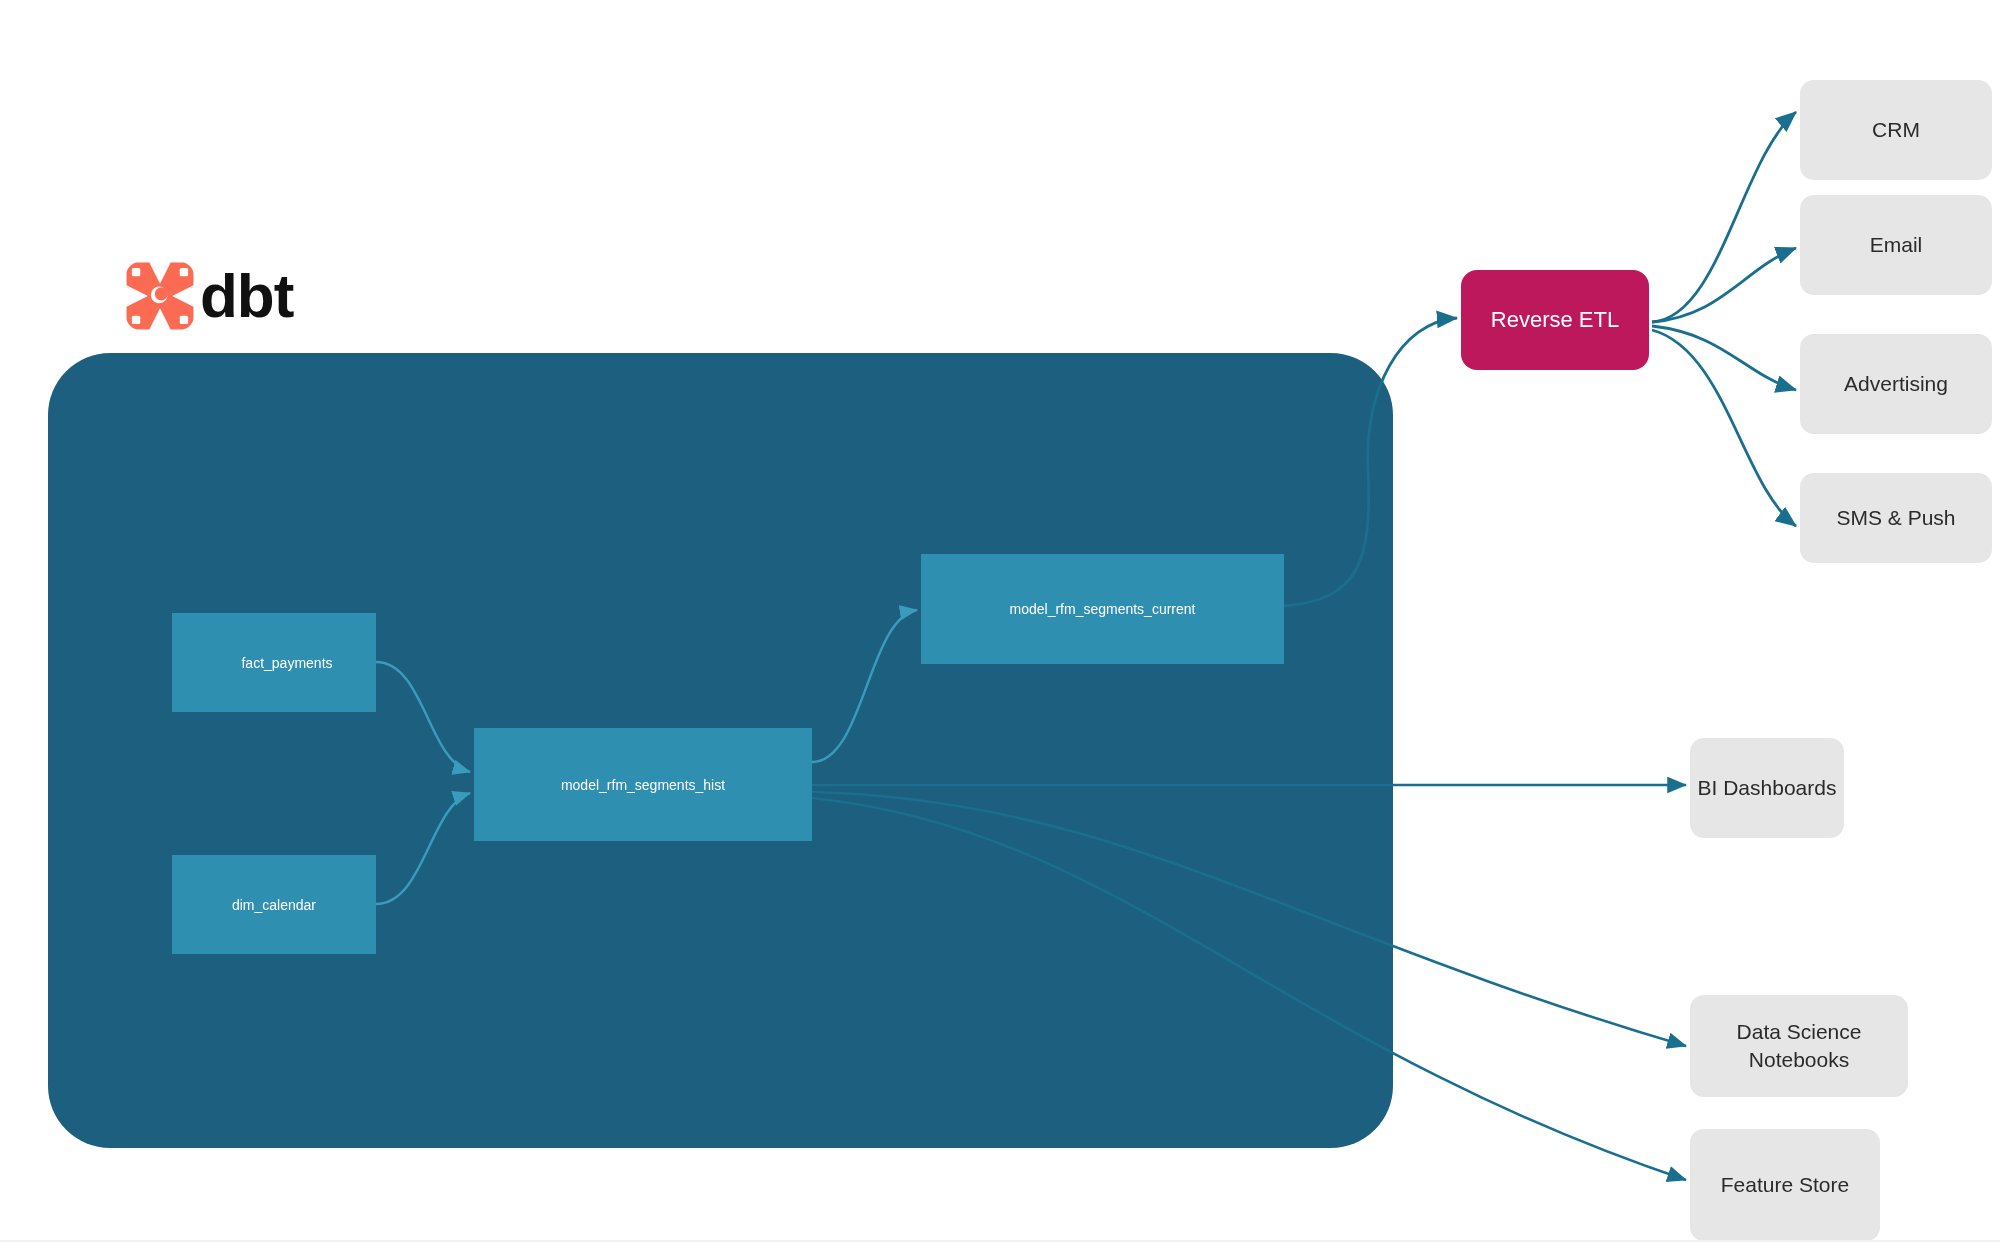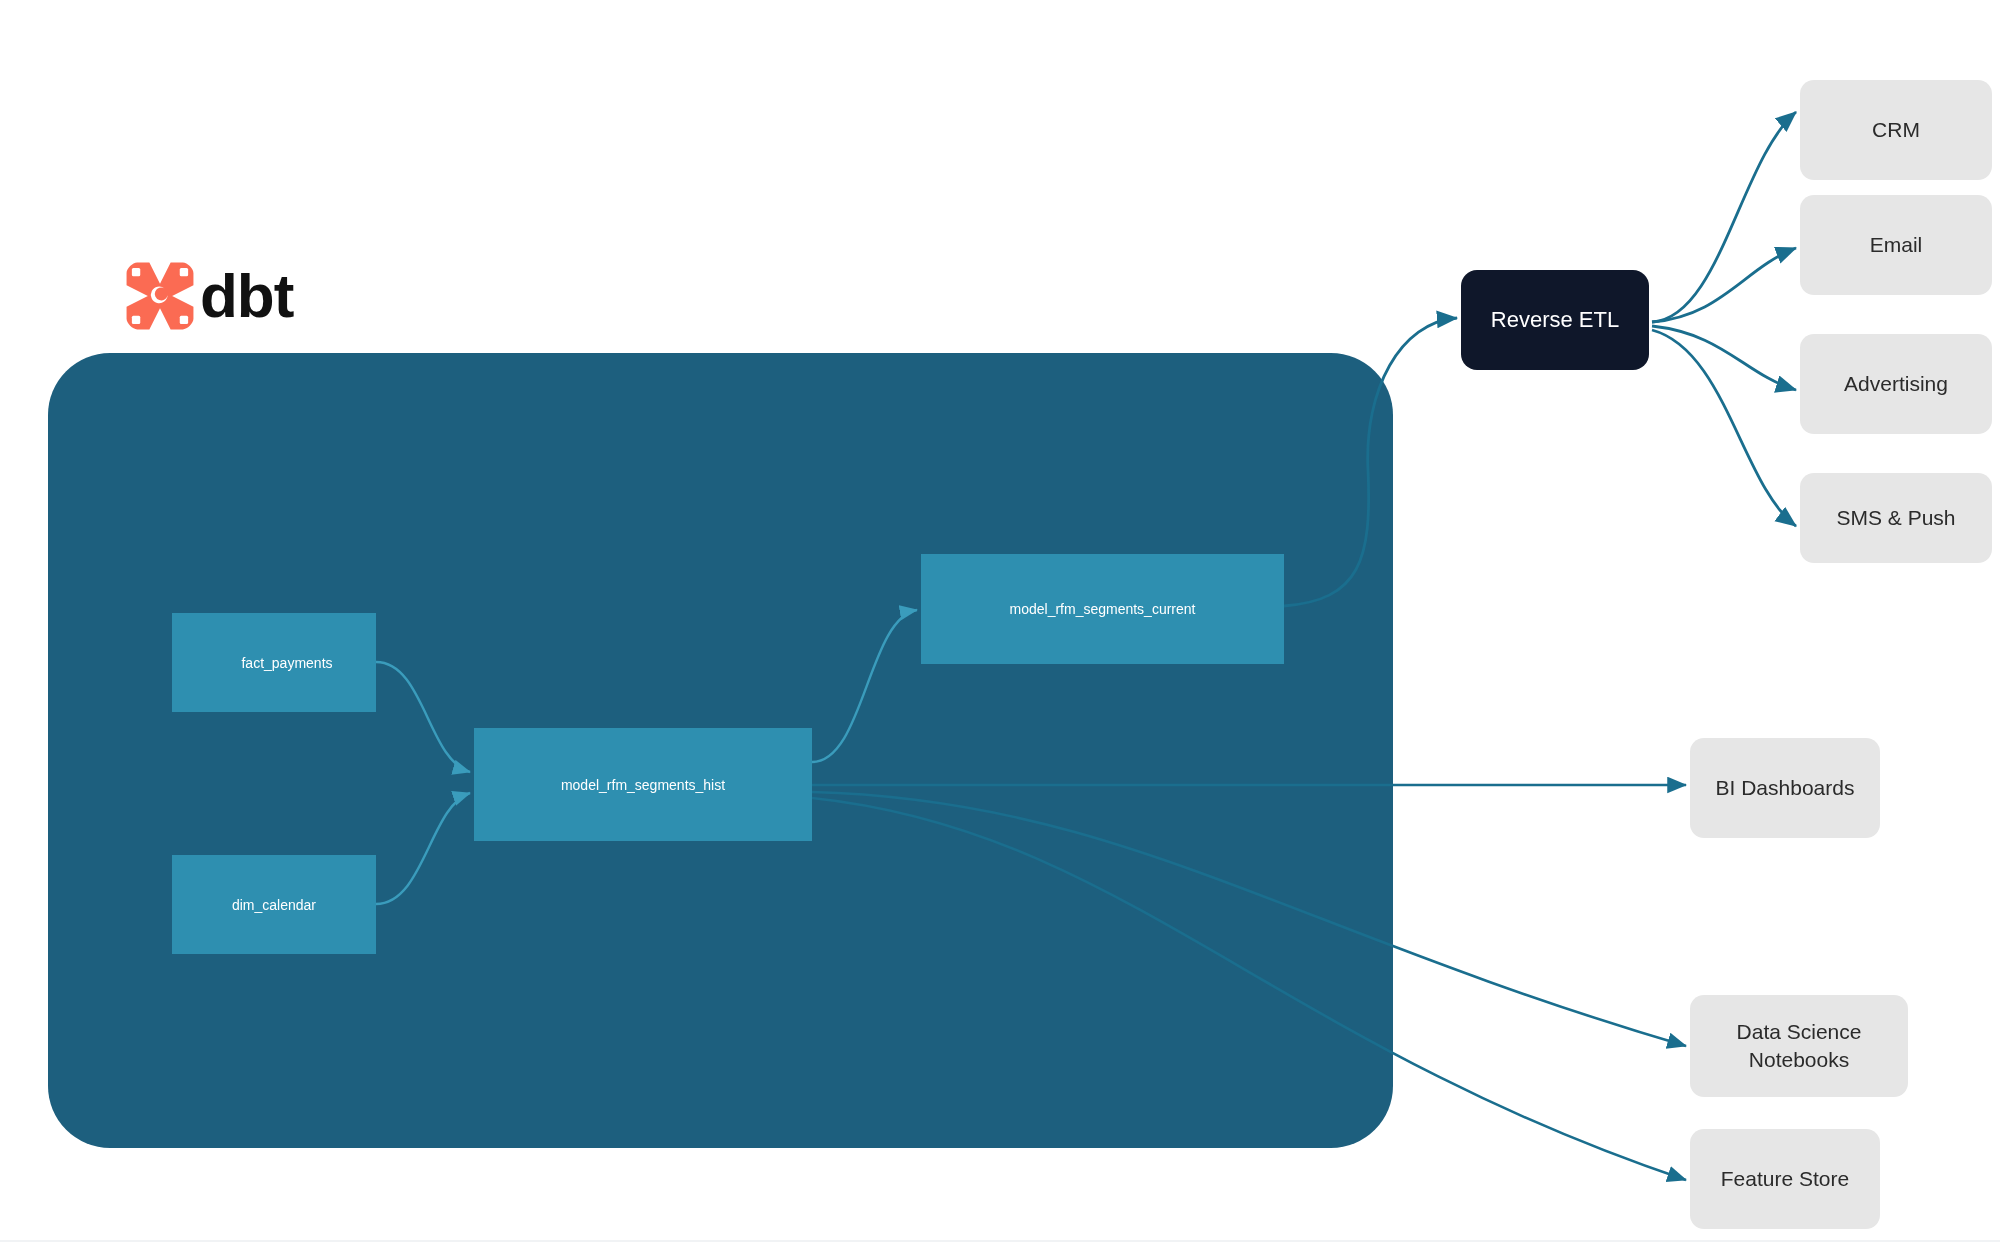--- a/index.html
+++ b/index.html
@@ -65,21 +65,21 @@
     box-sizing: border-box;
   }
   .node-model {
     background: #2E8FB0;
     color: #ffffff;
     border-radius: 0;
     font-size: 14px;
     padding: 0 14px;
   }
   .node-green {
-    background: #0f172a;
+    background: #be185d;
     color: #ffffff;
     border-radius: 16px;
     font-size: 22px;
   }
   .node-gray {
     background: #E6E6E6;
     color: #2B2B2B;
     border-radius: 14px;
     font-size: 21px;
     line-height: 1.35;
@@ -89,23 +89,23 @@
   #node-dim-calendar       { left: 172px; top: 855px;  width: 204px; height: 99px; }
   #node-hist               { left: 474px; top: 728px;  width: 338px; height: 113px; }
   #node-current            { left: 921px; top: 554px;  width: 363px; height: 110px; }
   #node-reverse-etl        { left: 1461px; top: 270px; width: 188px; height: 100px; }
 
   #node-crm                { left: 1800px; top: 56px;  width: 192px; height: 100px; margin-top: 24px; }
   #node-email              { left: 1800px; top: 195px; width: 192px; height: 100px; }
   #node-advertising        { left: 1800px; top: 334px; width: 192px; height: 100px; align-items: center; }
   #node-sms-push           { left: 1800px; top: 473px; width: 192px; height: 90px; }
 
-  #node-bi-dashboards      { left: 1690px; top: 738px;  width: 190px; height: 100px; }
+  #node-bi-dashboards      { left: 1690px; top: 738px;  width: 154px; height: 100px; }
   #node-ds-notebooks       { left: 1690px; top: 995px;  width: 218px; height: 102px; }
-  #node-feature-store      { left: 1690px; top: 1129px; width: 190px; height: 100px; }
+  #node-feature-store      { left: 1690px; top: 1129px; width: 190px; height: 112px; }
 
   #bottom-rule {
     position: absolute;
     left: 0;
     top: 1240px;
     width: 2000px;
     height: 2px;
     background: #F1F3F5;
   }
 </style>

